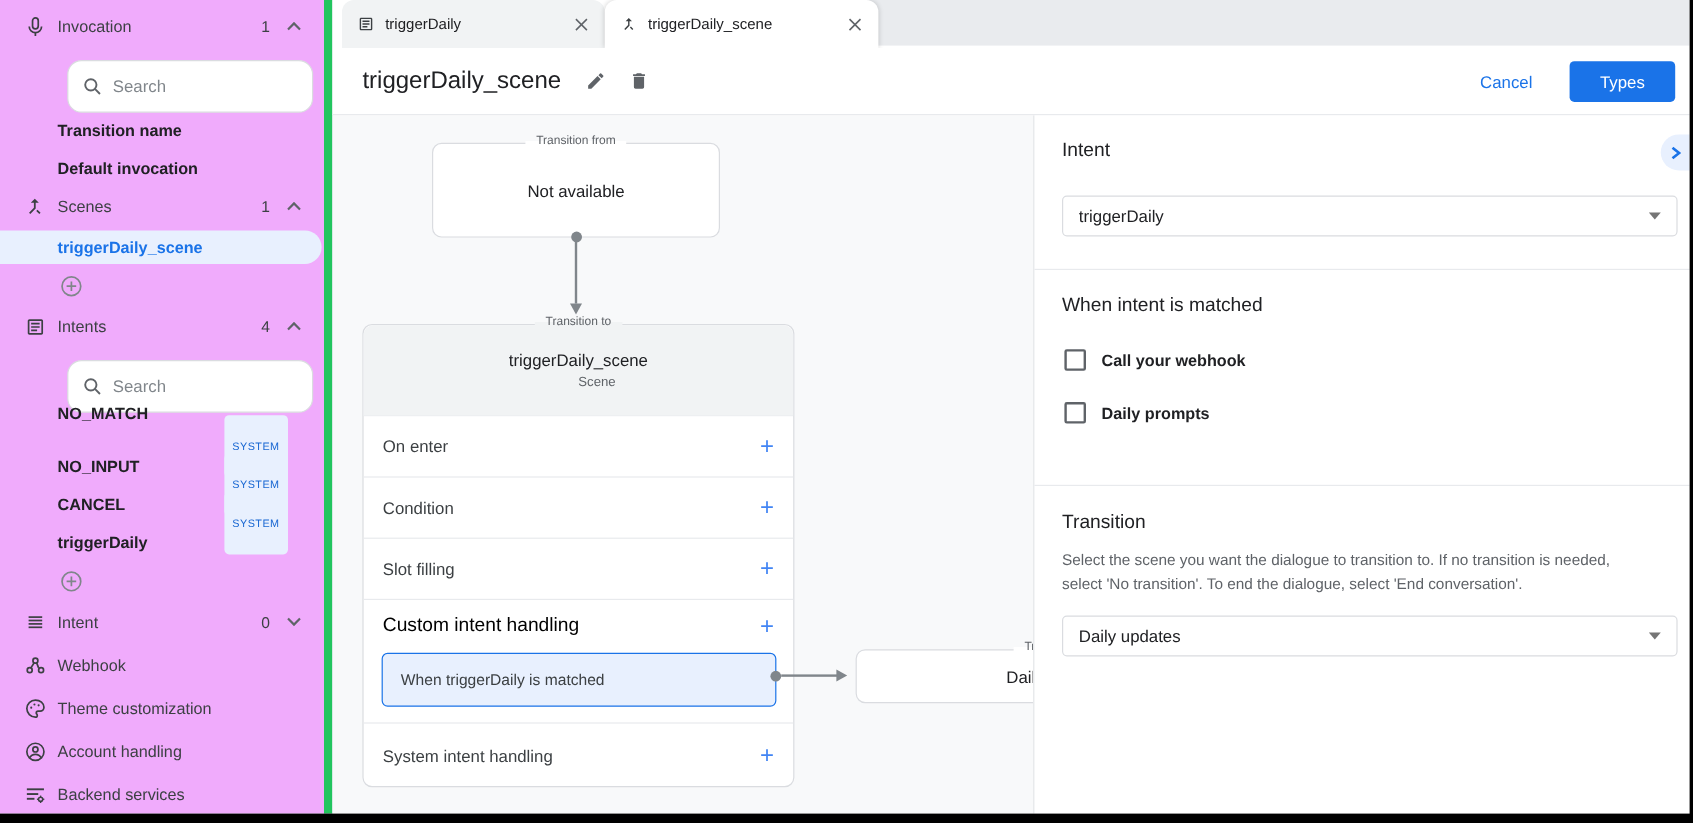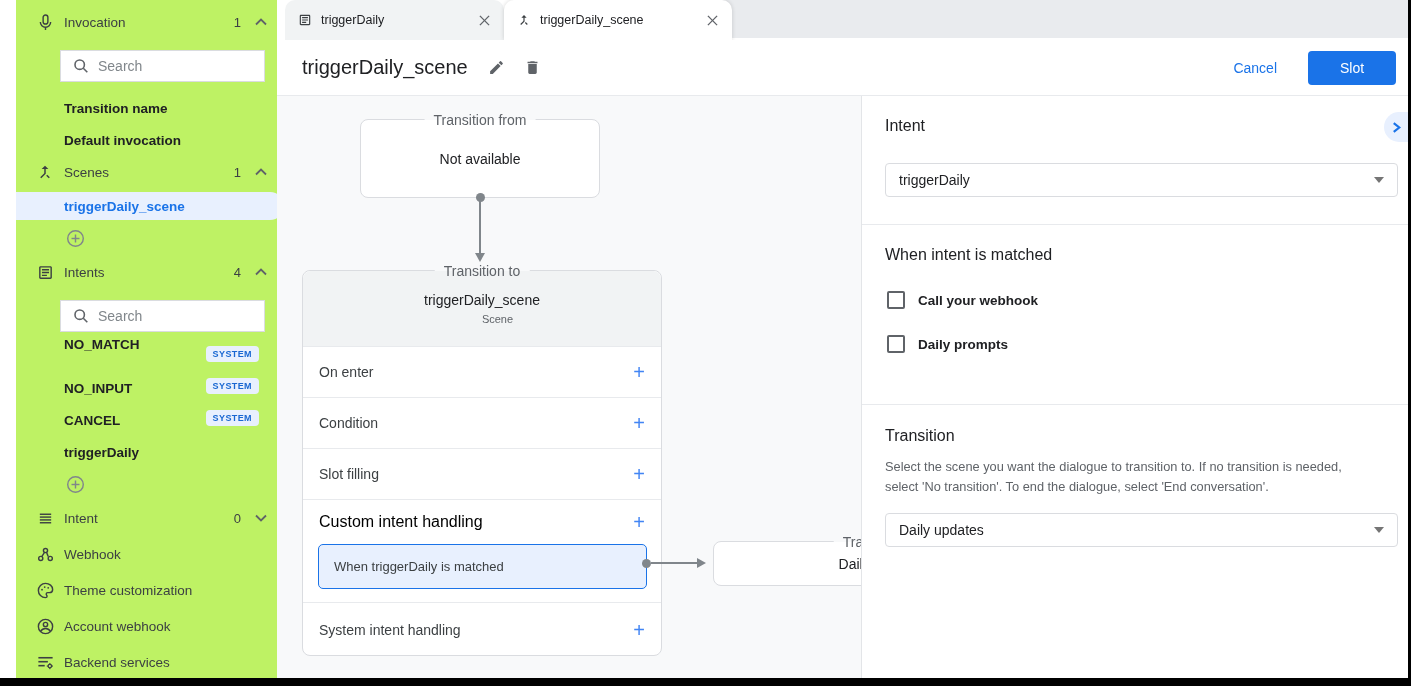--- a/index.html
+++ b/index.html
@@ -1,34 +1,34 @@
 <!DOCTYPE html>
 <html><head>
 <meta charset="utf-8">
 <style>
   * { margin:0; padding:0; box-sizing:border-box; }
   html,body { width:1411px; height:686px; overflow:hidden; }
   body { font-family:"Liberation Sans", sans-serif; background:#fff; position:relative; }
   .app { position:absolute; inset:0; background:#fff; }
 
   
-  .sidebar { position:absolute; left:0; top:0; width:277px; height:678px; background:#bef264; border-right:4px solid #22c55e;margin-left:16px; }
+  .sidebar { position:absolute; left:0; top:0; width:277px; height:678px; background:#f0abfc; border-right:7px solid #22c55e; }
   .srow { position:absolute; left:0; width:277px; height:24px; display:flex; align-items:center; }
   .srow .ic { width:24px; height:24px; margin-left:17px; display:flex; align-items:center; justify-content:center; flex:none; }
   .srow .lbl { margin-left:7px; font-size:13.5px; color:#3c4043; }
   .srow .count { margin-left:auto; font-size:13px; color:#3c4043; }
   .srow .chev { width:24px; margin-right:20px; margin-left:8px; display:flex; align-items:center; justify-content:center; }
-  .search-box { position:absolute; left:44px; width:205px; height:32px; border:1px solid #dadce0; border-radius:0; background:#fff; display:flex; align-items:center; }
+  .search-box { position:absolute; left:56px; width:205px; height:44px; border:1px solid #dadce0; border-radius:12px; background:#fff; display:flex; align-items:center; }
   .search-box .sic { margin-left:12px; display:flex; }
   .search-box input { border:none; outline:none; background:transparent; margin-left:9px; width:150px; font-size:14px; color:#202124; font-family:"Liberation Sans",sans-serif; }
   .search-box input::placeholder { color:#80868b; }
   .item { position:absolute; left:48px; font-size:13.5px; font-weight:700; color:#202124; height:20px; display:flex; align-items:center; }
   .pill { position:absolute; left:0; width:268px; height:28px; background:#e8f0fe; border-radius:0 16px 16px 0; display:flex; align-items:center; }
   .pill span { margin-left:48px; font-size:13.5px; font-weight:700; color:#1a73e8; }
-  .badge { position:absolute; right:30px; font-size:9px; font-weight:700; letter-spacing:.4px; color:#1967d2; background:#e8f0fe; border-radius:4px; padding:3px 7px; }
+  .badge { position:absolute; right:30px; font-size:9px; font-weight:400; letter-spacing:.4px; color:#1967d2; background:#e8f0fe; border-radius:4px; padding:21px 7px; }
   .pluswrap { position:absolute; left:50px; width:20px; height:20px; }
 
   
   .main { position:absolute; left:277px; top:0; right:3px; height:678px; }
   .tabstrip { position:absolute; left:0; top:0; right:0; height:40px; background:#fff; }
   .gray-fill { position:absolute; left:440px; top:0; right:0; height:38px; background:#e9ebee; }
   .tab { position:absolute; top:0; height:40px; display:flex; align-items:center; border-radius:10px 10px 0 0; }
   .tab-inactive { left:8px; width:219px; background:#f1f3f4; z-index:1; }
   .tab-active { left:227px; width:228px; background:#fff; z-index:2; box-shadow:0 0 4px rgba(0,0,0,.16); }
   .tab .tic { margin-left:13px; display:flex; flex:none; }
@@ -39,21 +39,21 @@
   .page-title { margin-left:25px; font-size:20px; color:#202124; }
   .tbtn { width:22px; height:22px; display:flex; align-items:center; justify-content:center; cursor:pointer; }
   .tbtn.edit { margin-left:18px; }
   .tbtn.del { margin-left:14px; }
   .cancel { margin-left:auto; font-size:14px; font-weight:500; color:#1a73e8; cursor:pointer; }
   .save { margin-left:31px; margin-right:12px; width:88px; height:34px; background:#1a73e8; color:#fff; font-size:14px; font-weight:500; border:none; border-radius:4px; cursor:pointer; display:flex; align-items:center; justify-content:center; font-family:"Liberation Sans",sans-serif; }
 
   
   .canvas { position:absolute; left:0; top:96px; width:584px; bottom:0; background:#f8f9fa; overflow:hidden; }
   .fbox { position:absolute; border:1px solid #dadce0; border-radius:8px; background:#fff; }
-  .legend { position:absolute; top:-8px; left:50%; transform:translateX(-50%); font-size:14px; color:#5f6368; padding:0 9px; white-space:nowrap; background:#f8f9fa; }
+  .legend { position:absolute; top:-8px; left:50%; transform:translateX(-50%); font-size:10px; color:#5f6368; padding:0 9px; white-space:nowrap; background:#f8f9fa; }
   .legend.split { background:linear-gradient(#f8f9fa 50%, #ffffff 50%); }
   .legend.split-gray { background:linear-gradient(#f8f9fa 50%, #f1f3f4 50%); }
   .from-box { left:83px; top:23px; width:240px; height:79px; }
   .from-box .content { position:absolute; inset:0; display:flex; align-items:center; justify-content:center; font-size:14px; color:#202124; }
   .dot { position:absolute; width:9px; height:9px; border-radius:50%; background:#80868b; }
   .vline { position:absolute; left:202px; top:104px; width:2px; height:53px; background:#80868b; }
   .varrow { position:absolute; left:198px; top:157px; width:0; height:0; border-left:5px solid transparent; border-right:5px solid transparent; border-top:9px solid #80868b; }
   .hline { position:absolute; left:374px; top:466px; width:47px; height:2px; background:#80868b; }
   .harrow { position:absolute; left:420px; top:462px; width:0; height:0; border-top:5px solid transparent; border-bottom:5px solid transparent; border-left:9px solid #80868b; }
 
@@ -240,21 +240,21 @@
     </div>
 
     <div class="srow" style="top:614px">
       <span class="ic">
         <svg width="19" height="19" viewBox="0 0 24 24" fill="none" stroke="#3c4043" stroke-width="1.8">
             <circle cx="12" cy="12" r="9"></circle>
             <circle cx="12" cy="9.5" r="2.7"></circle>
             <path d="M5.8 18.2c1.4-2.3 3.6-3.6 6.2-3.6s4.8 1.3 6.2 3.6"></path>
           </svg>
       </span>
-      <span class="lbl">Account webhook</span>
+      <span class="lbl">Account handling</span>
     </div>
 
     <div class="srow" style="top:650px">
       <span class="ic">
         <svg width="19" height="19" viewBox="0 0 24 24" fill="#3c4043">
             <rect x="3" y="5" width="18" height="2"></rect>
             <rect x="3" y="10" width="12" height="2"></rect>
             <rect x="3" y="15" width="8" height="2"></rect>
             <g>
               <circle cx="17.5" cy="16.5" r="2.2" fill="none" stroke="#3c4043" stroke-width="1.6"></circle>
@@ -309,21 +309,21 @@
         <svg width="17" height="17" viewBox="0 0 24 24" fill="#5f6368">
             <path d="M3 17.25V21h3.75L17.81 9.94l-3.75-3.75L3 17.25zM20.71 7.04c.39-.39.39-1.02 0-1.41l-2.34-2.34a1 1 0 0 0-1.41 0l-1.83 1.83 3.75 3.75 1.83-1.83z"></path>
           </svg>
       </span>
       <span class="tbtn del">
         <svg width="17" height="17" viewBox="0 0 24 24" fill="#5f6368">
             <path d="M6 19c0 1.1.9 2 2 2h8c1.1 0 2-.9 2-2V7H6v12zM19 4h-3.5l-1-1h-5l-1 1H5v2h14V4z"></path>
           </svg>
       </span>
       <span class="cancel">Cancel</span>
-      <button class="save">Slot</button>
+      <button class="save">Types</button>
     </div>
 
     <div class="canvas">
 
       <div class="fbox from-box">
         <span class="legend split">Transition from</span>
         <div class="content">Not available</div>
       </div>
 
       <div class="dot" style="left:199px; top:97px;"></div>

